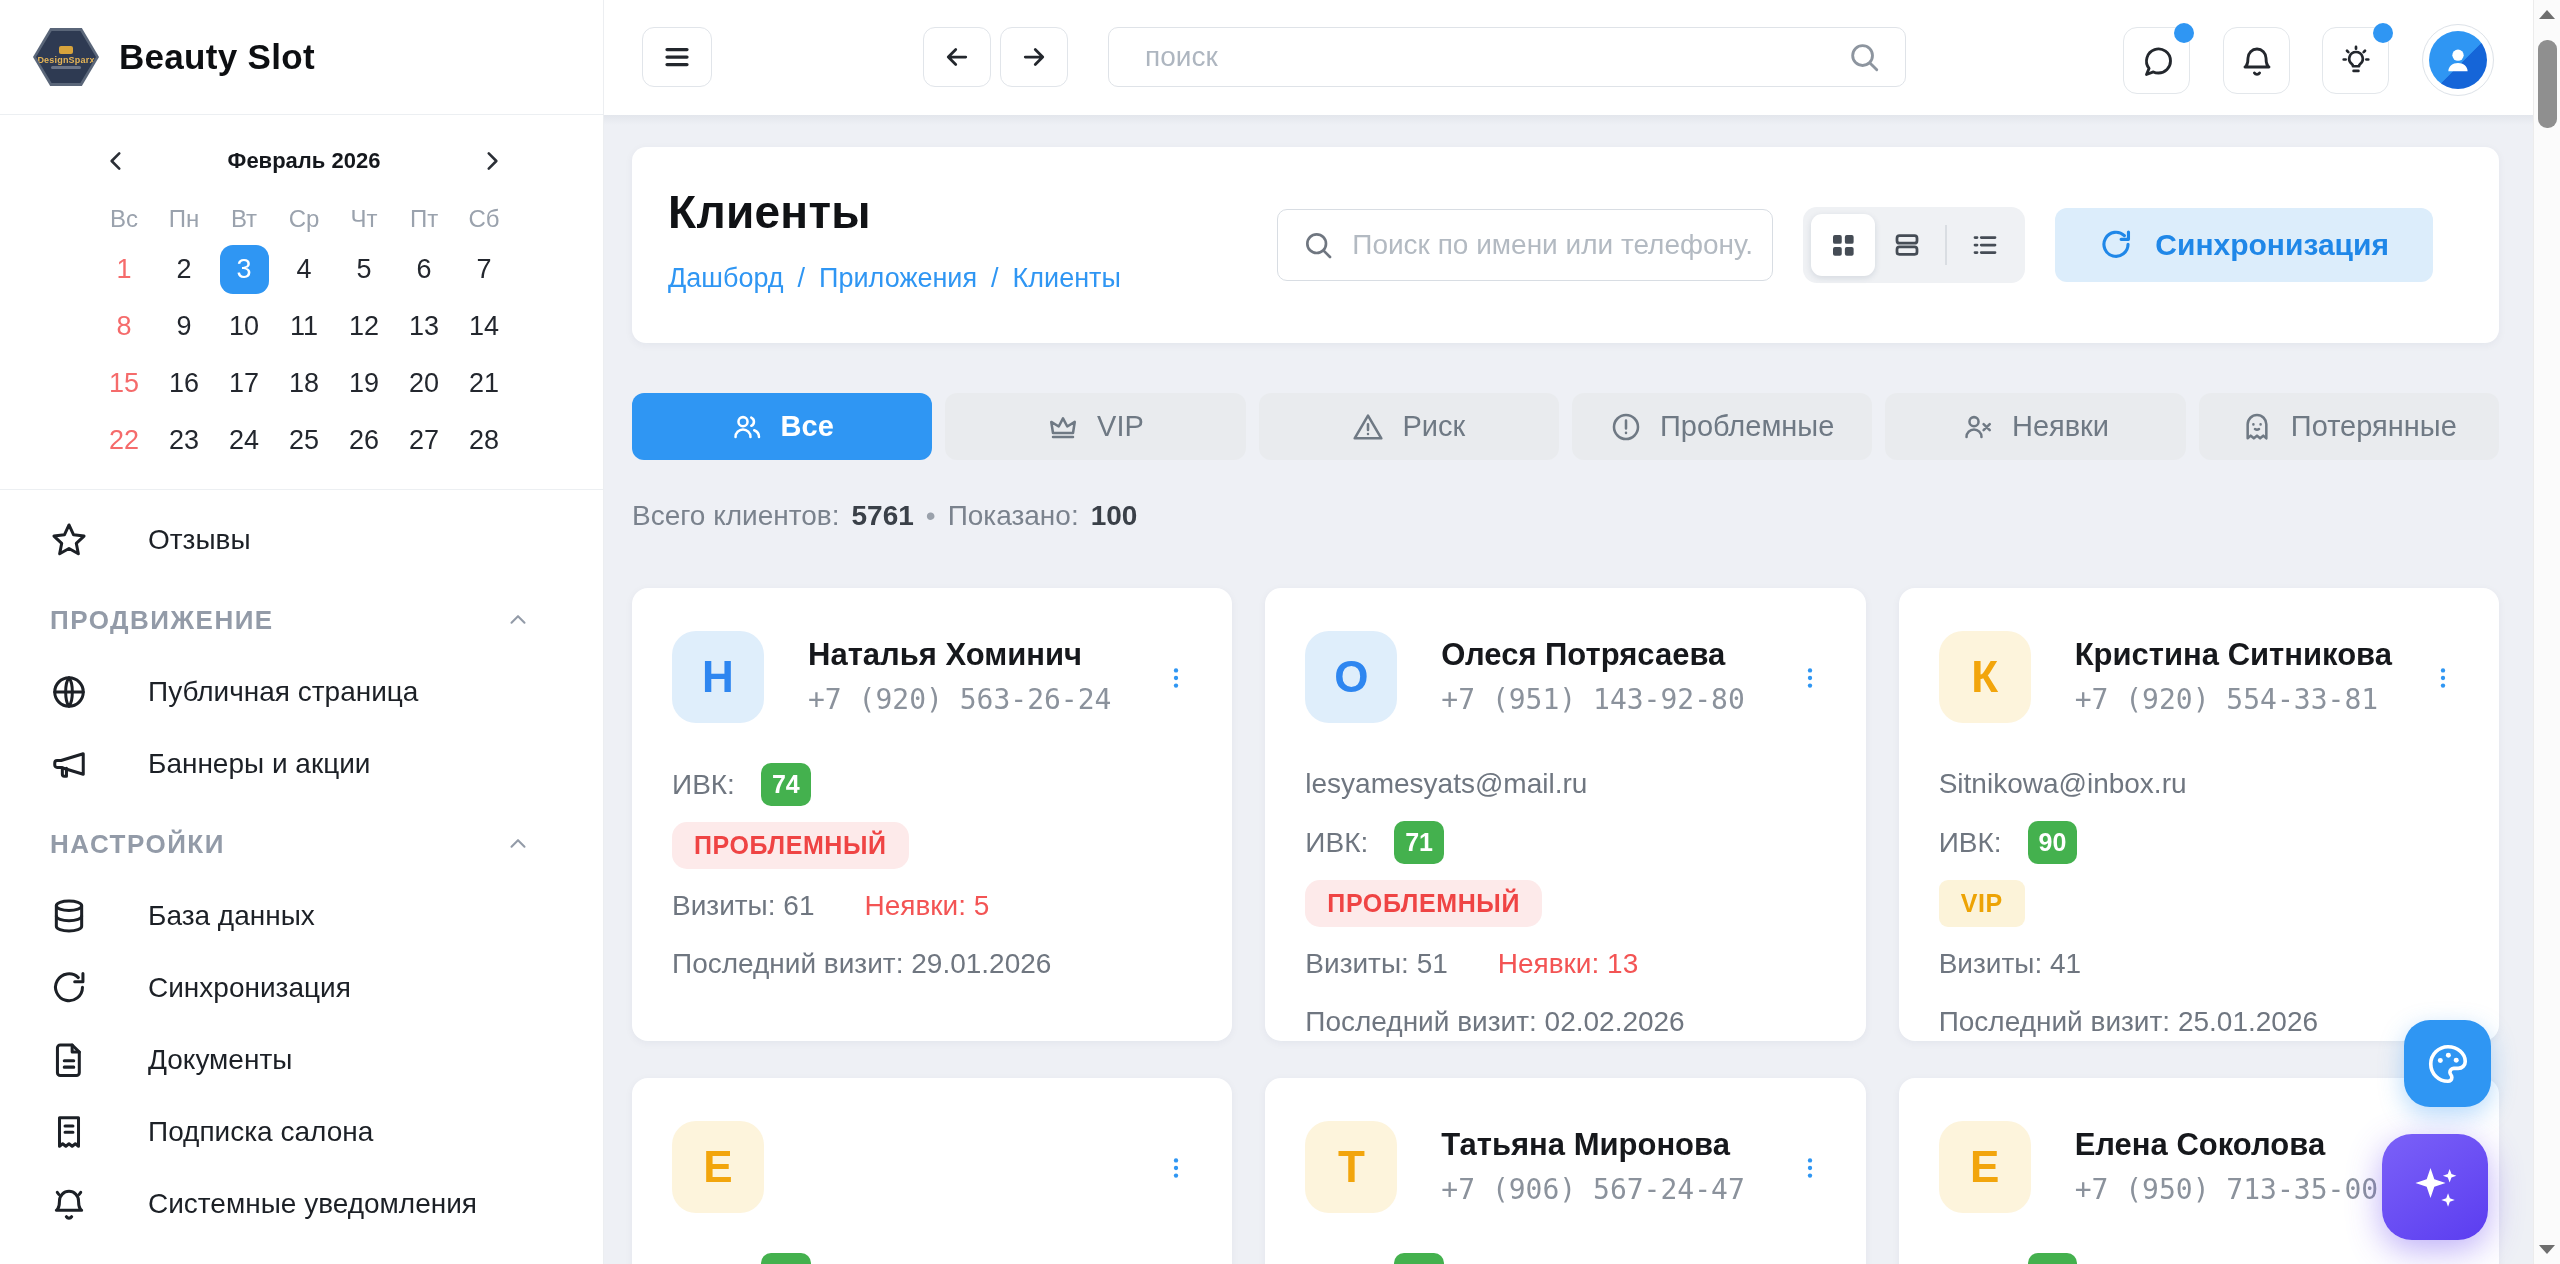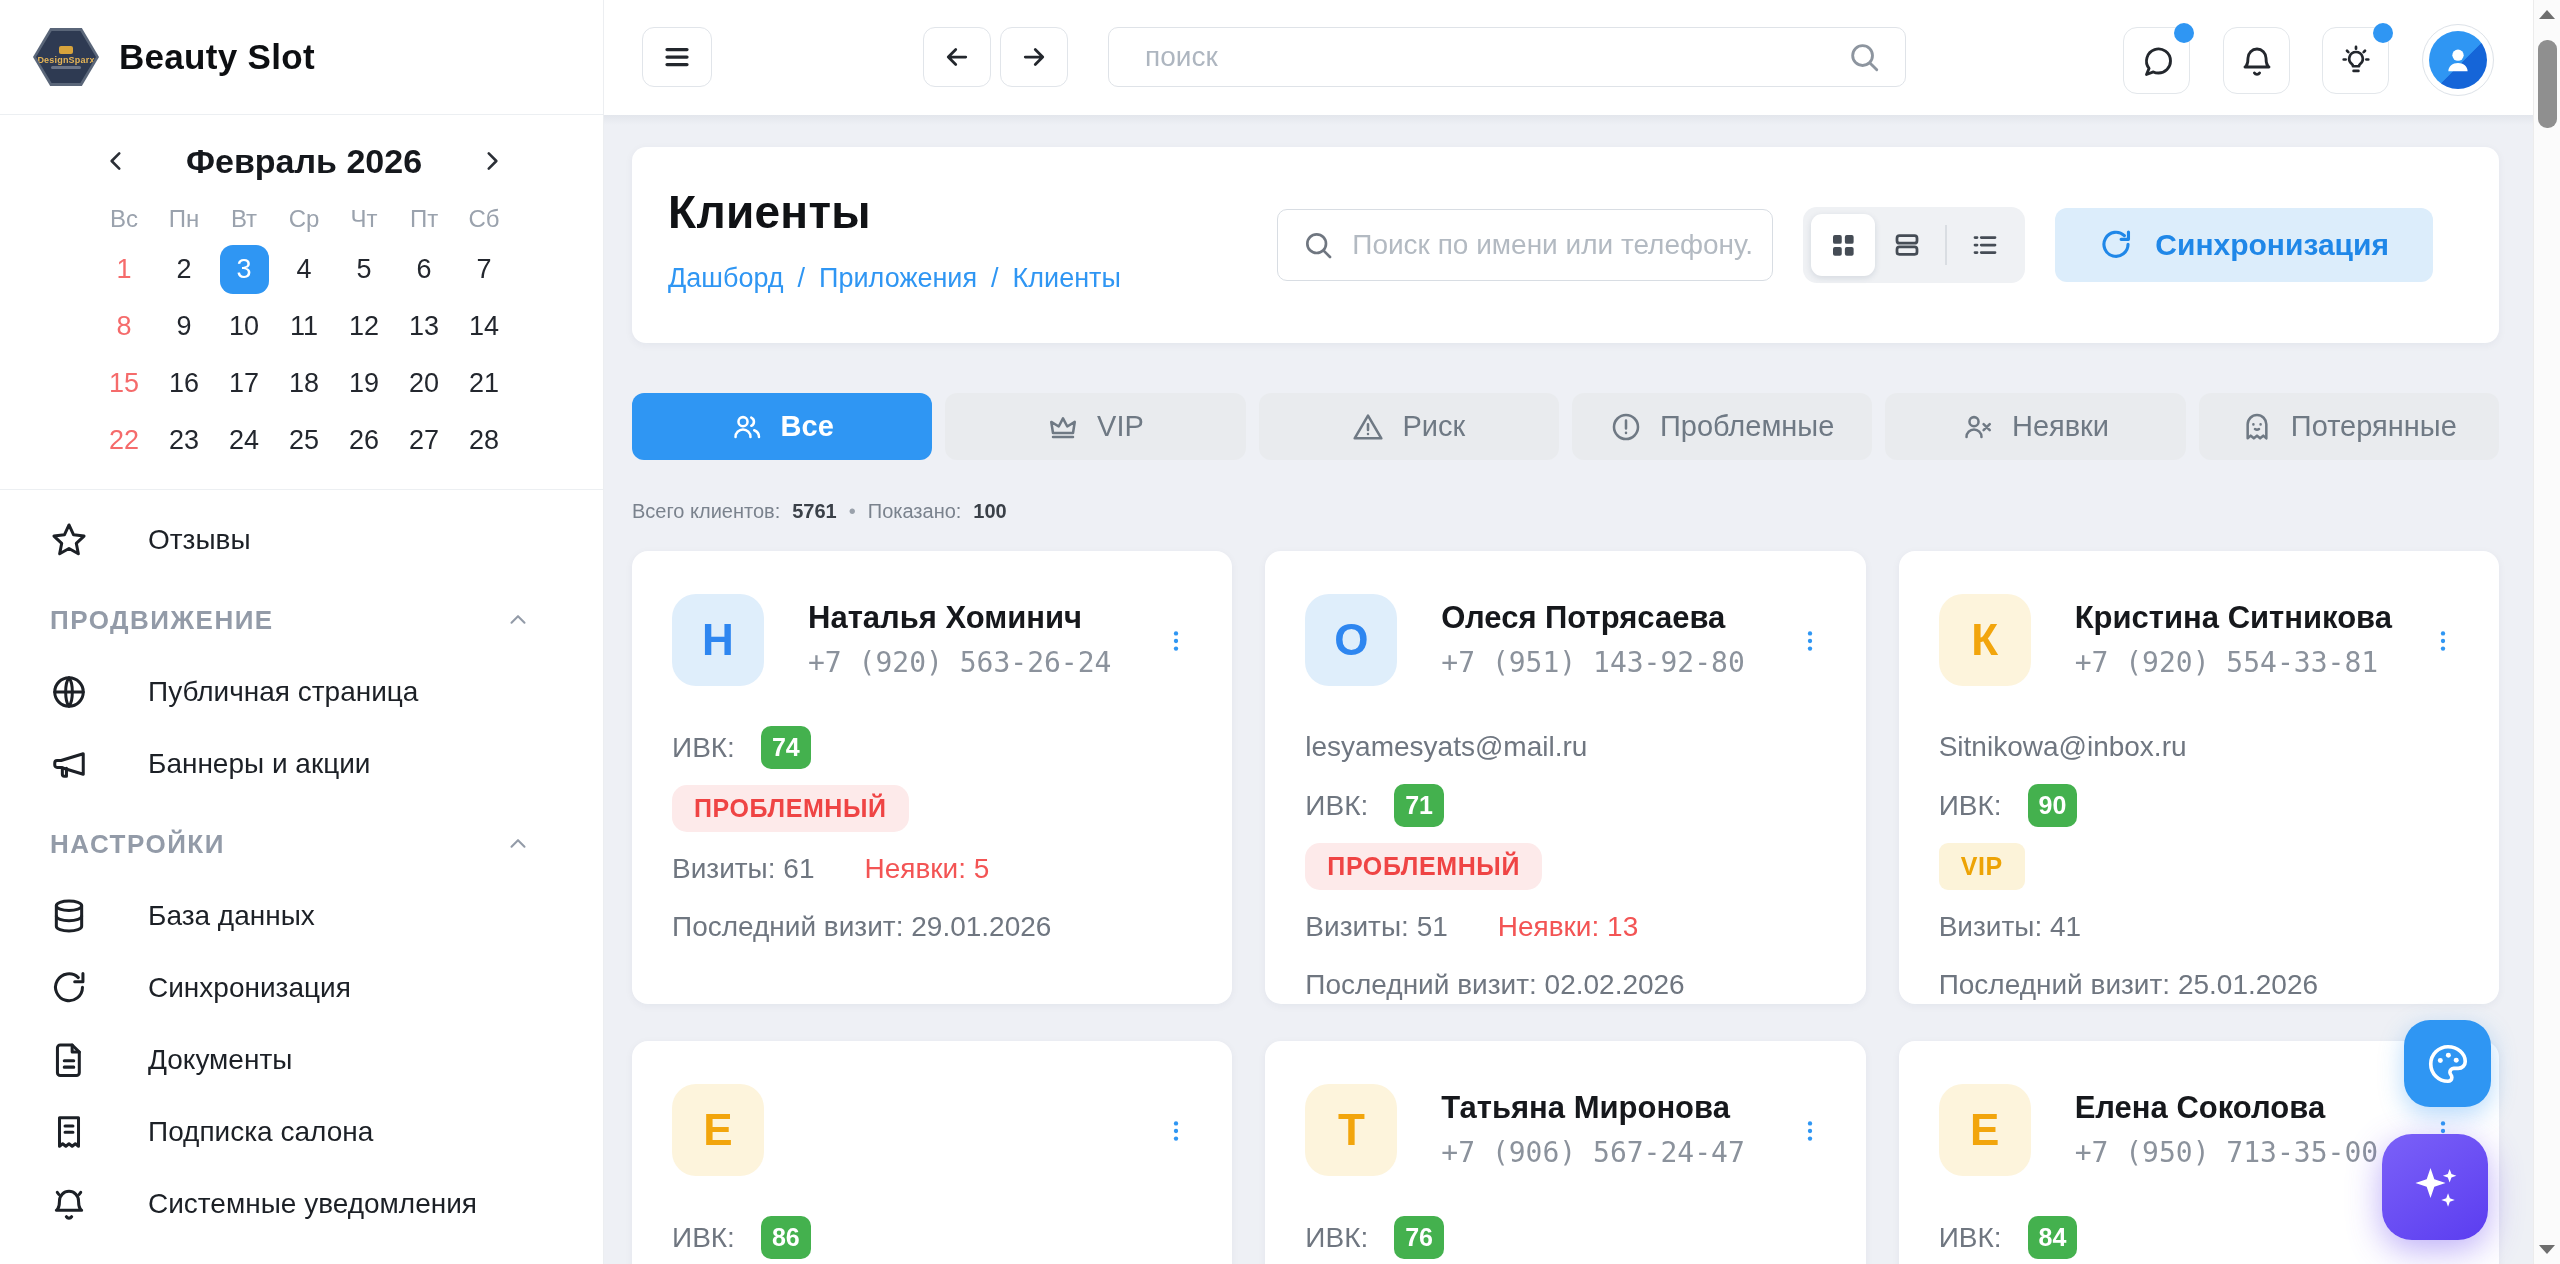--- a/index.html
+++ b/index.html
@@ -21,21 +21,21 @@
   .logo-hex-inner { width:60px; height:52px; clip-path:polygon(26% 0,74% 0,100% 50%,74% 100%,26% 100%,0 50%); background:#2e3a52; display:flex; flex-direction:column; align-items:center; justify-content:center; gap:1px; }
   .logo-mark { width:14px; height:8px; background:#d8a43c; border-radius:2px; }
   .logo-brand { font-size:9px; font-weight:700; color:#e4b457; letter-spacing:.2px; }
   .logo-tag { width:30px; height:3px; background:#6b7588; border-radius:2px; }
   #app-title { font-size:35px; font-weight:700; color:#0d0f12; margin-left:20px; letter-spacing:.3px; }
 
   
   #calendar { padding:24px 46px 20px 94px; border-bottom:1px solid #eceff2; }
   #cal-head { display:flex; align-items:center; justify-content:space-between; width:420px; margin-bottom:14px; }
   .cal-nav { width:44px; height:44px; display:flex; align-items:center; justify-content:center; color:#2b2f36; cursor:pointer; border-radius:10px; }
-  #cal-month { font-size:34px; font-weight:700; color:#15181d; }
+  #cal-month { font-size:22px; font-weight:700; color:#15181d; }
   #cal-daynames, .cal-week { display:grid; grid-template-columns:repeat(7,60px); width:420px; }
   #cal-daynames span { height:44px; display:flex; align-items:center; justify-content:center; font-size:24px; color:#9aa2ad; }
   .cal-cell { height:57px; display:flex; align-items:center; justify-content:center; font-size:27px; color:#23272e; }
   .cal-cell .day-tile { width:49px; height:49px; display:flex; align-items:center; justify-content:center; border-radius:13px; }
   .cal-cell.sun { color:#f56b6b; }
   .cal-cell.selected .day-tile { background:#2f96f3; color:#fff; }
 
   
   #side-menu { padding:14px 0 0 0; }
   .menu-item { display:flex; align-items:center; height:72px; padding:0 40px 0 50px; cursor:pointer; color:#1c2026; }
@@ -87,21 +87,21 @@
   #sync-btn svg { width:34px; height:34px; color:#1f87e8; }
   #sync-btn span { font-size:30px; font-weight:700; color:#1f87e8; }
 
   
   #tabs { display:flex; gap:13px; margin-bottom:40px; }
   .tab { flex:1; height:67px; border-radius:12px; background:#e9ebee; display:flex; align-items:center; justify-content:center; gap:18px; color:#6f7984; font-size:29px; cursor:pointer; }
   .tab svg { width:32px; height:32px; }
   .tab.active { background:#2f96f3; color:#fff; font-weight:700; }
 
   
-  #stats { font-size:20px; color:#7a828d; margin-bottom:28px; display:flex; align-items:flex-end; gap:12px; }
+  #stats { font-size:28px; color:#7a828d; margin-bottom:56px; display:flex; align-items:flex-end; gap:12px; }
   #stats b { color:#3a4048; font-weight:700; }
   .stat-sep { color:#9aa1ab; }
 
   
   #cards { display:grid; grid-template-columns:repeat(3,1fr); gap:37px 33px; }
   .client-card { background:#fff; border-radius:16px; box-shadow:0 2px 8px rgba(20,40,70,.05); height:453px; padding:43px 40px 0 40px; position:relative; cursor:pointer; }
   .cc-head { display:flex; align-items:flex-start; }
   .cc-avatar { width:92px; height:92px; border-radius:24px; display:flex; align-items:center; justify-content:center; font-size:44px; font-weight:700; flex:0 0 auto; }
   .cc-avatar.blue { background:#dfeefb; color:#2e86f0; }
   .cc-avatar.amber { background:#fdf4dc; color:#f2a50c; }

